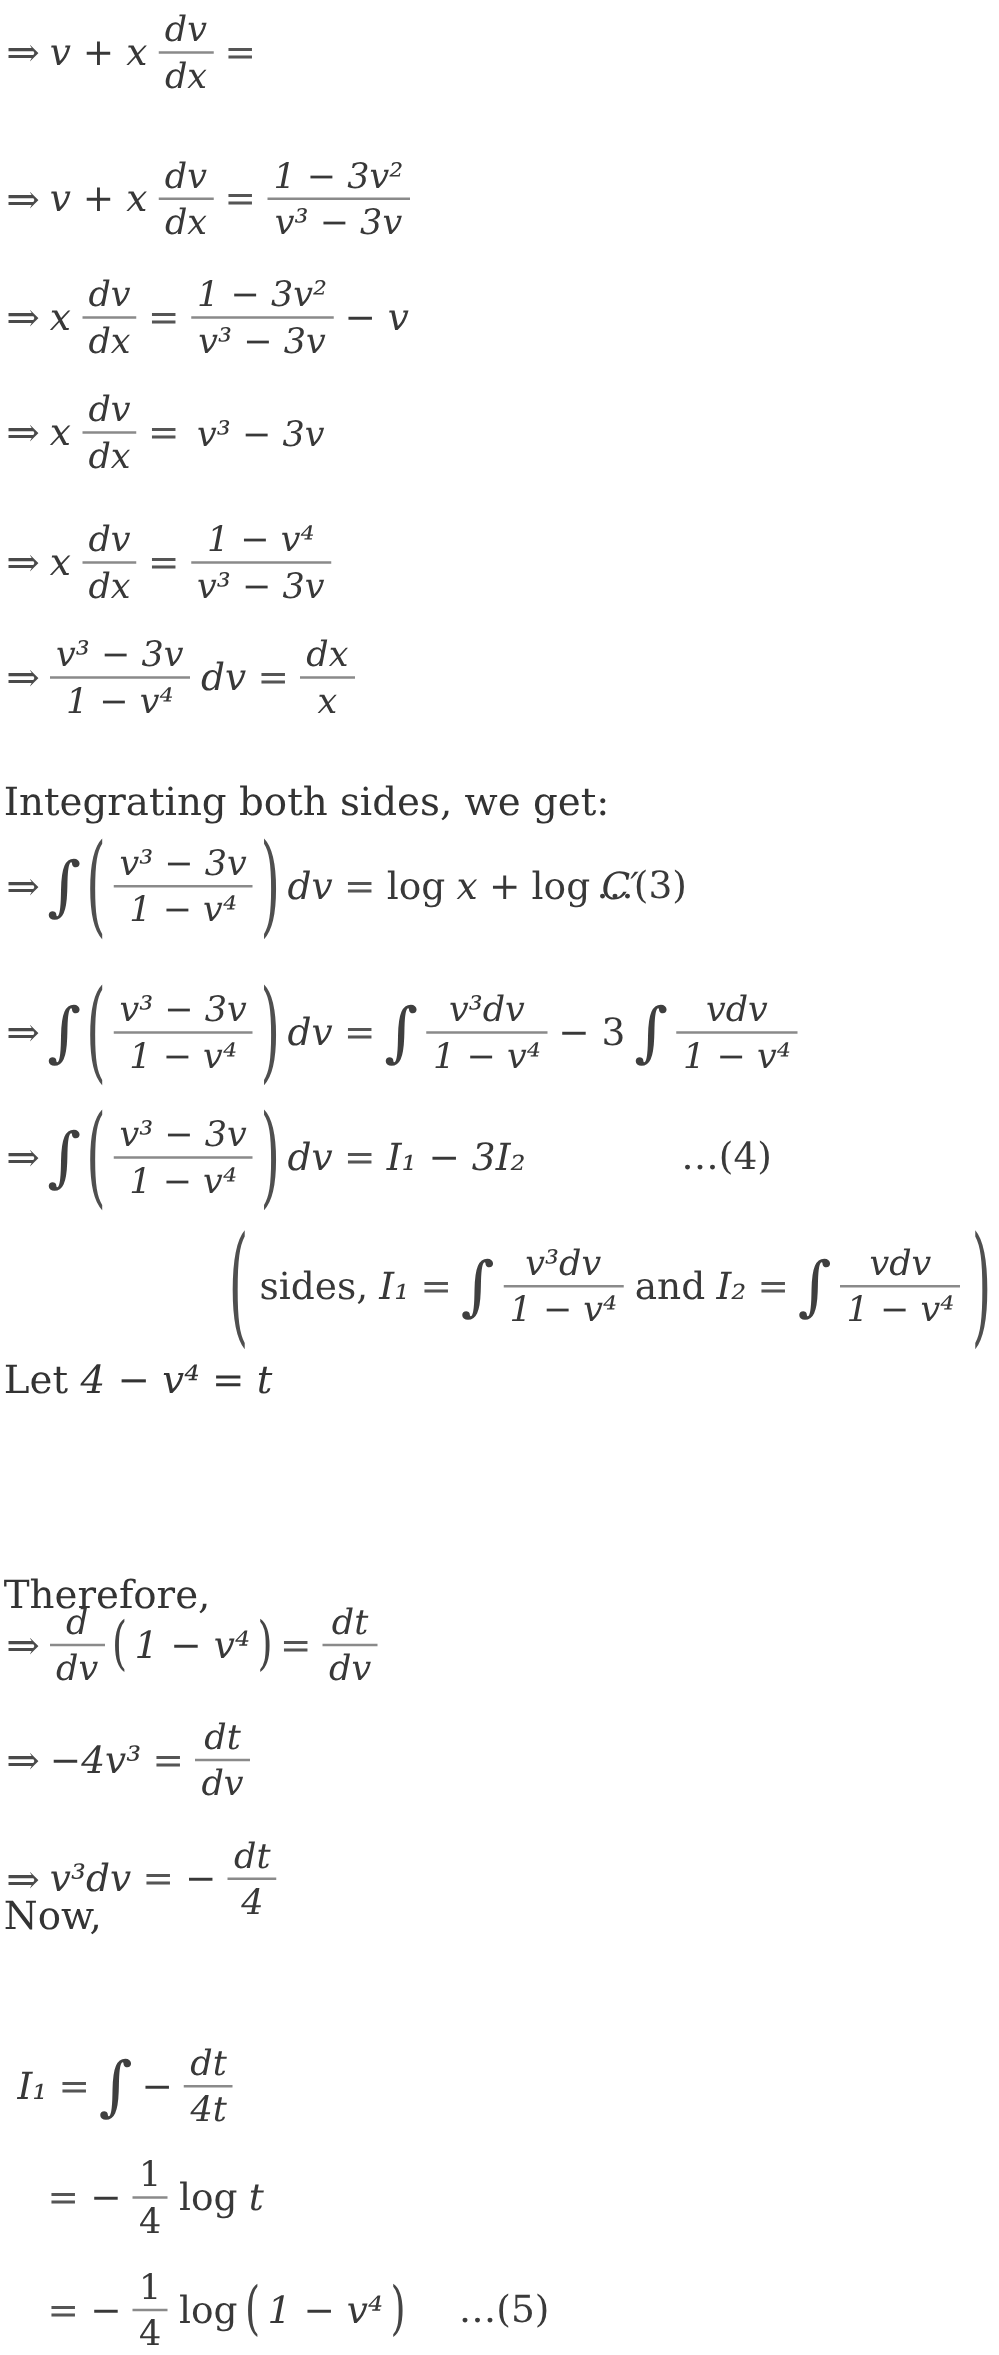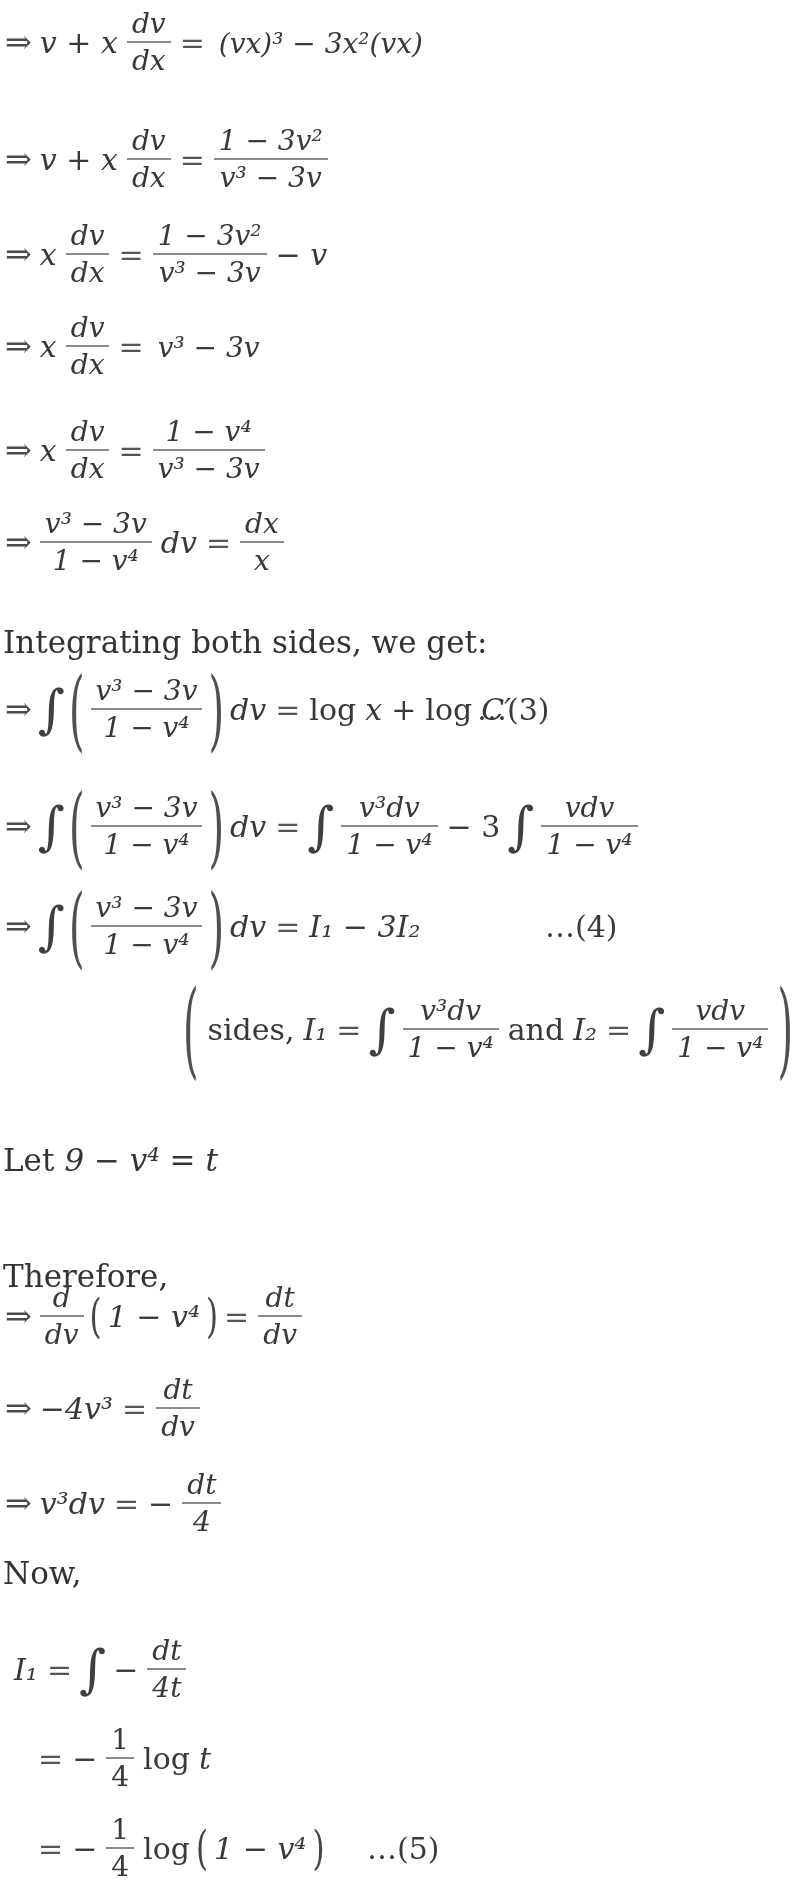--- a/index.html
+++ b/index.html
@@ -29,21 +29,20 @@
 
   <div class="eqline" style="top:8px">
     <span class="arr">⇒</span>
     <span class="it">v + x</span>
     <span class="frac">
         <span class="n it">dv</span>
         <span class="d it">dx</span>
       </span>
     <span class="rel">=</span>
     <span class="frac">
-        <span class="d it">(vx)³ − 3x²(vx)</span>
       </span>
   </div>
 
   <div class="eqline" style="top:125px">
     <span class="arr">⇒</span>
     <span class="it">v + x</span>
     <span class="frac">
         <span class="n it">dv</span>
         <span class="d it">dx</span>
       </span>
@@ -186,23 +185,23 @@
     <span class="it">I₂</span>
     <span class="rel">=</span>
     <span class="int">∫</span>
     <span class="frac">
         <span class="n it">vdv</span>
         <span class="d it">1 − v⁴</span>
       </span>
     <span class="bpx">)</span>
   </div>
 
-  <div class="txt" style="top:1142px">
+  <div class="txt" style="top:1086px">
     <span>Let</span>
-    <span class="it">9 − v⁴ = t</span>
+    <span class="it">4 − v⁴ = t</span>
   </div>
 
   <div class="txt" style="top:1258px">
     <span>Therefore,</span>
   </div>
 
   <div class="eqline" style="top:1282px">
     <span class="arr">⇒</span>
     <span class="frac">
         <span class="n it">d</span>
@@ -232,21 +231,21 @@
     <span class="arr">⇒</span>
     <span class="it">v³dv</span>
     <span class="rel">=</span>
     <span>−</span>
     <span class="frac">
         <span class="n it">dt</span>
         <span class="d it">4</span>
       </span>
   </div>
 
-  <div class="txt" style="top:1555px">
+  <div class="txt" style="top:1515px">
     <span>Now,</span>
   </div>
 
   <div class="eqline ind1" style="top:1635px">
     <span class="it">I₁</span>
     <span class="rel">=</span>
     <span class="int">∫</span>
     <span>−</span>
     <span class="frac">
         <span class="n it">dt</span>

